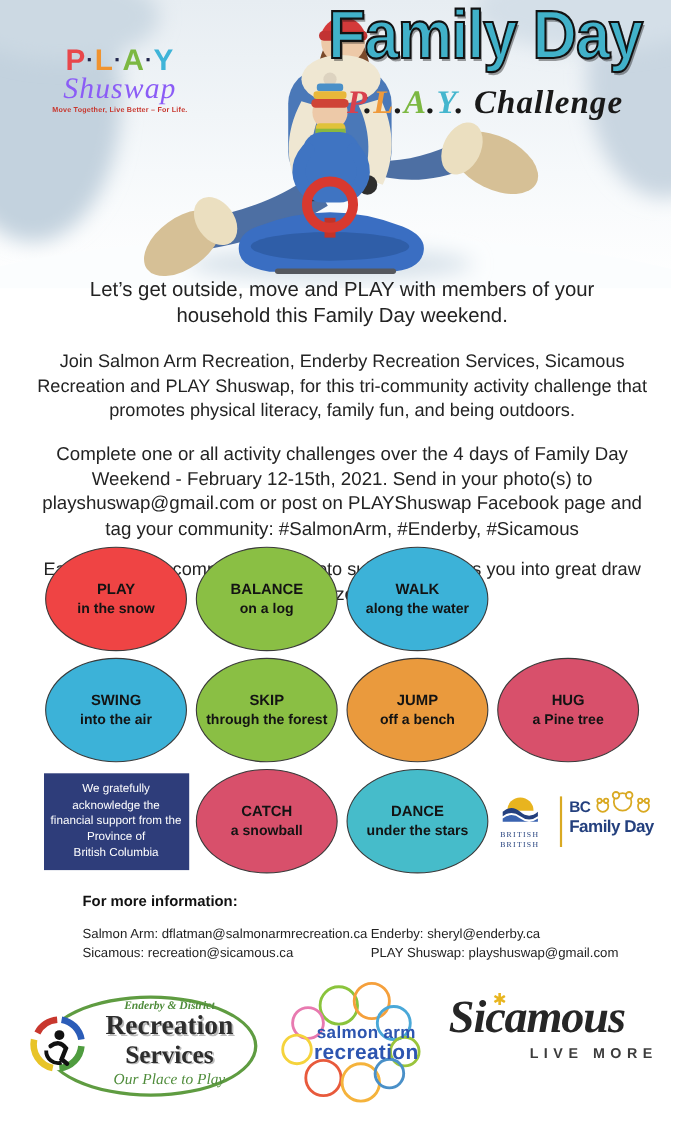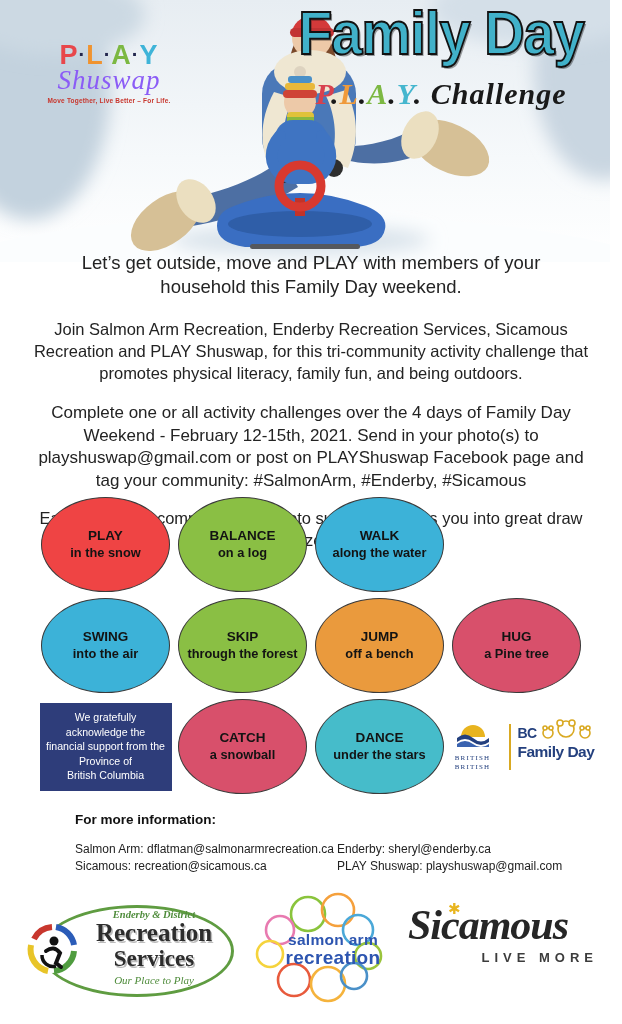--- a/index.html
+++ b/index.html
@@ -71,21 +71,21 @@
   .enderby-oval{position:absolute;left:18px;top:4px;width:188px;height:86px;
                 border:3px solid #5f9c41;border-radius:50%;}
   .enderby-icon{position:absolute;left:2px;top:20px;}
   .enderby-text{position:absolute;left:58px;top:8px;width:148px;text-align:center;}
   .enderby-district{font-family:"Liberation Serif",serif;font-style:italic;font-size:10.5px;
                     color:#4f8c3b;font-weight:bold;}
   .enderby-rec{font-family:"Liberation Serif",serif;font-weight:bold;font-size:25px;
                color:#2d2d2d;line-height:1;text-shadow:1.5px 1.5px 0 #bcbcbc;}
   .enderby-svc{font-family:"Liberation Serif",serif;font-weight:bold;font-size:23px;
                color:#2d2d2d;line-height:1;text-shadow:1.5px 1.5px 0 #bcbcbc;margin-top:2px;}
-  .enderby-tag{font-family:"Liberation Serif",serif;font-style:italic;font-size:11px;
+  .enderby-tag{font-family:"Liberation Serif",serif;font-style:italic;font-size:14px;
                color:#4f8c3b;margin-top:4px;}
 
   .salmonarm{position:relative;width:142px;height:116px;}
   .salmonarm svg{position:absolute;left:0;top:0;}
   .sa-text{position:absolute;left:12px;top:40px;width:142px;text-align:center;
            color:#2d55b0;font-weight:bold;}
   .sa-line1{font-size:15.5px;letter-spacing:.3px;line-height:1.05;}
   .sa-line2{font-size:19px;letter-spacing:.3px;line-height:1.05;}
 
   .sicamous{position:relative;width:192px;height:92px;}

